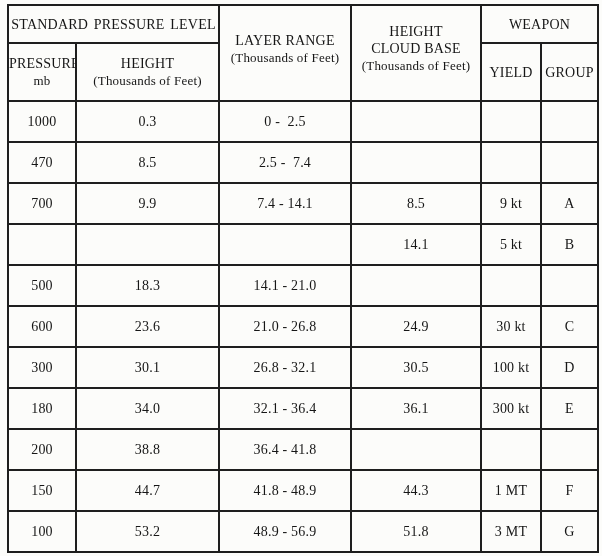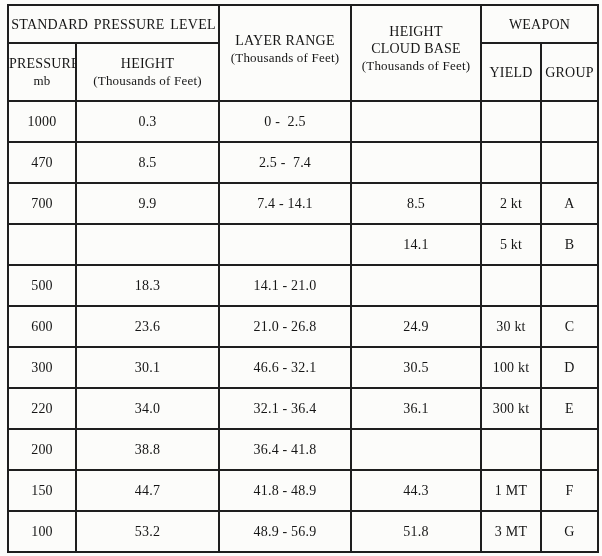--- a/index.html
+++ b/index.html
@@ -105,21 +105,21 @@
         <td class="lr">2.5 -  7.4</td>
         <td></td>
         <td></td>
         <td></td>
       </tr>
       <tr>
         <td>700</td>
         <td>9.9</td>
         <td class="lr">7.4 - 14.1</td>
         <td>8.5</td>
-        <td>2 kt</td>
+        <td>9 kt</td>
         <td>A</td>
       </tr>
       <tr>
         <td></td>
         <td></td>
         <td class="lr"></td>
         <td>14.1</td>
         <td>5 kt</td>
         <td>B</td>
       </tr>
@@ -135,27 +135,27 @@
         <td>600</td>
         <td>23.6</td>
         <td class="lr">21.0 - 26.8</td>
         <td>24.9</td>
         <td>30 kt</td>
         <td>C</td>
       </tr>
       <tr>
         <td>300</td>
         <td>30.1</td>
-        <td class="lr">46.6 - 32.1</td>
+        <td class="lr">26.8 - 32.1</td>
         <td>30.5</td>
         <td>100 kt</td>
         <td>D</td>
       </tr>
       <tr>
-        <td>220</td>
+        <td>180</td>
         <td>34.0</td>
         <td class="lr">32.1 - 36.4</td>
         <td>36.1</td>
         <td>300 kt</td>
         <td>E</td>
       </tr>
       <tr>
         <td>200</td>
         <td>38.8</td>
         <td class="lr">36.4 - 41.8</td>

